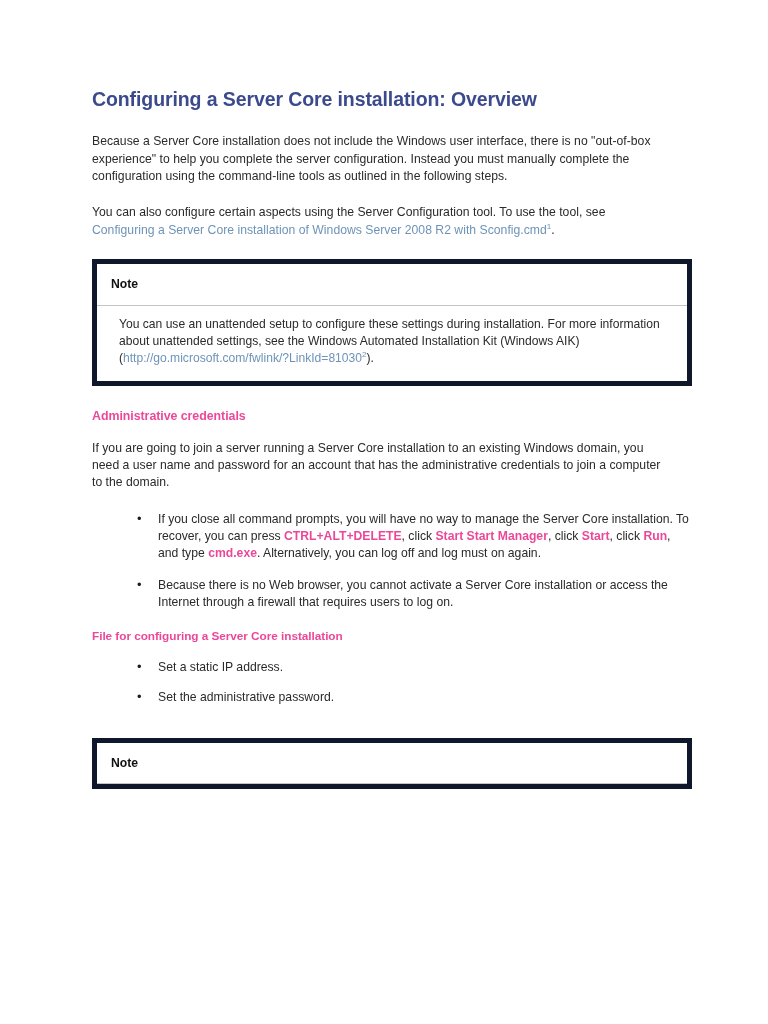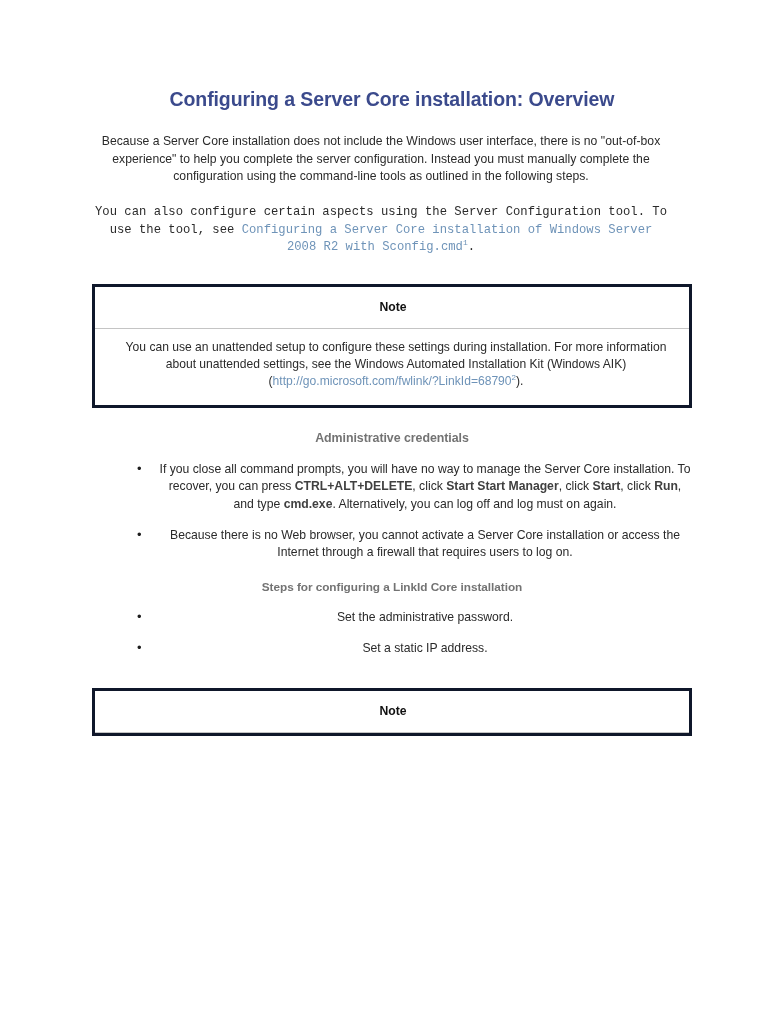--- a/index.html
+++ b/index.html
@@ -16,64 +16,62 @@
     -webkit-font-smoothing: antialiased;
     overflow: hidden;
   }
   .page {
     position: relative;
     width: 768px;
     height: 1024px;
     background: #ffffff;
     box-sizing: border-box;
     padding: 88px 76px 12px 92px;
-    text-align: center;
   }
   .doc-title {
     font-size: 19.5px;
     font-weight: bold;
     color: #3b4a8c;
     letter-spacing: -0.1px;
     margin: 0 0 22px 0;
     line-height: 1.2;
   }
   p.body-text {
     font-size: 12.2px;
     line-height: 1.42;
     margin: 0 0 19px 0;
     color: #2a2a2a;
     max-width: 578px;
     letter-spacing: 0.02px;
   }
   p.body-text.tight {
-    margin-bottom: 28px;
-    font-family: Liberation Mono, monospace;
+    margin-bottom: 20px;
   }
   .link {
     color: #6e93b8;
     text-decoration: none;
   }
   sup {
     font-size: 8px;
     vertical-align: super;
     line-height: 0;
   }
   h2.section-heading {
     font-size: 12.4px;
     font-weight: bold;
-    color: #737373;
+    color: #ec4899;
     margin: 0 0 15px 0;
     line-height: 1.25;
     letter-spacing: -0.05px;
   }
   h2.section-heading.sub {
     font-size: 11.8px;
   }
   .note-box {
-    border: 3px solid #0f172a;
+    border: 5px solid #0f172a;
     width: 600px;
     box-sizing: border-box;
     margin: 0 0 23px 0;
     background: #ffffff;
   }
   .note-box .note-head {
     padding: 13px 12px 13px 14px;
     border-bottom: 1px solid #c4c4c4;
     font-size: 12.2px;
     font-weight: bold;
@@ -109,55 +107,56 @@
     left: 45px;
     top: -1px;
     font-size: 13px;
     color: #1e1e1e;
   }
   ul.bullets.steps li {
     margin-bottom: 13px;
   }
   b, strong {
     font-weight: bold;
-    color: #404040;
+    color: #ec4899;
   }
   .spacer-md { height: 13px; }
 </style>
 </head>
 <body>
 
 <div class="page">
 
   <h1 class="doc-title">Configuring a Server Core installation: Overview</h1>
 
   <p class="body-text">Because a Server Core installation does not include the Windows user interface, there is no "out-of-box experience" to help you complete the server configuration. Instead you must manually complete the configuration using the command-line tools as outlined in the following steps.</p>
 
   <p class="body-text tight"><span>You can also configure certain aspects using the Server Configuration tool. To use the tool, see </span><a href="#" class="link">Configuring a Server Core installation of Windows Server 2008 R2 with Sconfig.cmd</a><sup class="link">1</sup><span>.</span></p>
 
   <div class="note-box">
     <div class="note-head">Note</div>
-    <div class="note-body"><span>You can use an unattended setup to configure these settings during installation. For more information about unattended settings, see the Windows Automated Installation Kit (Windows AIK) (</span><a href="#" class="link">http://go.microsoft.com/fwlink/?LinkId=68790</a><sup class="link">2</sup><span>).</span></div>
+    <div class="note-body"><span>You can use an unattended setup to configure these settings during installation. For more information about unattended settings, see the Windows Automated Installation Kit (Windows AIK) (</span><a href="#" class="link">http://go.microsoft.com/fwlink/?LinkId=81030</a><sup class="link">2</sup><span>).</span></div>
   </div>
 
   <h2 class="section-heading">Administrative credentials</h2>
 
+  <p class="body-text">If you are going to join a server running a Server Core installation to an existing Windows domain, you need a user name and password for an account that has the administrative credentials to join a computer to the domain.</p>
 
 
   <ul class="bullets">
     <li><span>If you close all command prompts, you will have no way to manage the Server Core installation. To recover, you can press </span><b>CTRL+ALT+DELETE</b><span>, click </span><b>Start Start Manager</b><span>, click </span><b>Start</b><span>, click </span><b>Run</b><span>, and type </span><b>cmd.exe</b><span>. Alternatively, you can log off and log must on again.</span></li>
     <li>Because there is no Web browser, you cannot activate a Server Core installation or access the Internet through a firewall that requires users to log on.</li>
   </ul>
 
-  <h2 class="section-heading sub">Steps for configuring a LinkId Core installation</h2>
+  <h2 class="section-heading sub">File for configuring a Server Core installation</h2>
 
 
   <ul class="bullets steps">
+    <li>Set a static IP address.</li>
     <li>Set the administrative password.</li>
-    <li>Set a static IP address.</li>
   </ul>
 
   <div class="spacer-md"></div>
 
   <div class="note-box">
     <div class="note-head">Note</div>
   </div>
 
 </div>
 

